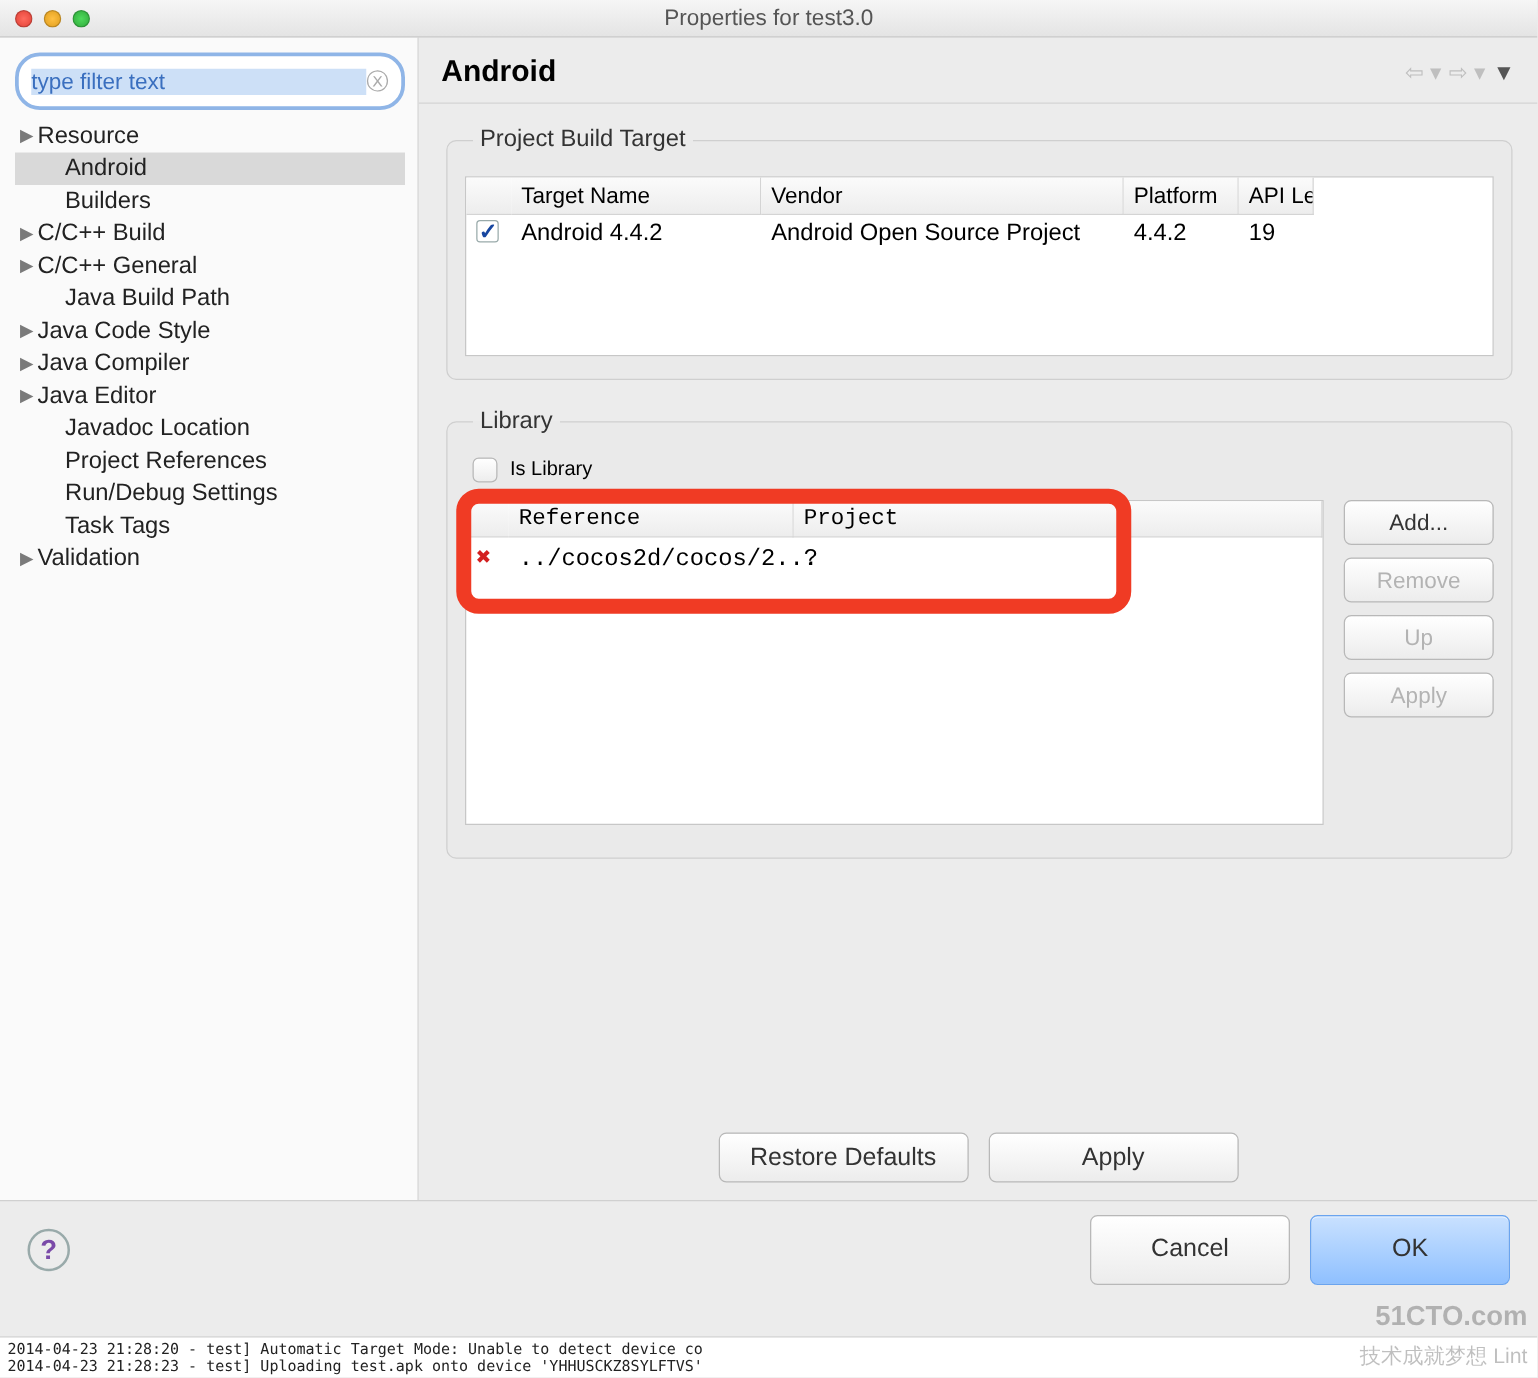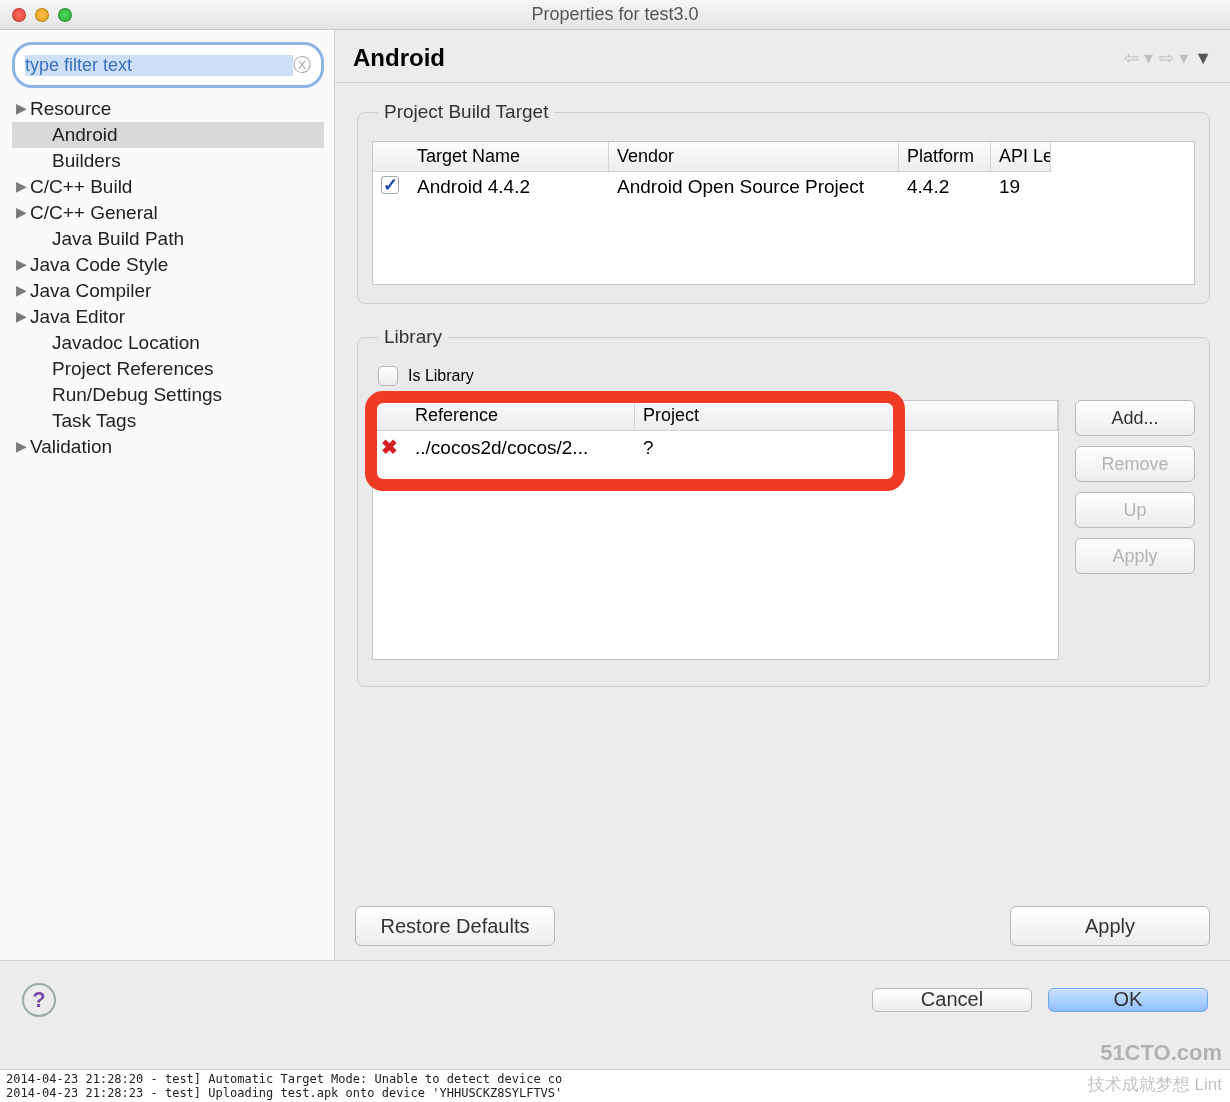--- a/index.html
+++ b/index.html
@@ -125,20 +125,21 @@
   position:absolute; top:-3px; left:1px; font-size:18px;
 }
 
 .islib-row { display:flex; align-items:center; gap:10px; padding: 0 0 14px 6px; }
 .chk { width:20px; height:20px; border:1px solid #b9b9b9; border-radius:5px; background:linear-gradient(#fff,#ededed); }
 
 .lib-body { display:flex; gap:16px; }
 .lib-table {
   flex:1; background:#fff; border:1px solid #c7c7c7; height: 260px;
   position: relative;
+  font-family: Liberation Mono, monospace;
 }
 .lt-head, .lt-row {
   display:grid; grid-template-columns: 34px 228px 1fr;
 }
 .lt-head > div {
   background: linear-gradient(#fbfbfb,#ededed);
   border-right:1px solid #d4d4d4; border-bottom:1px solid #d4d4d4;
   padding: 4px 8px; font-size:18px;
 }
 .lt-head > div:first-child { border-right:none; }
@@ -163,21 +164,21 @@
   border:1px solid #b8b8b8;
   border-radius:6px;
   font-size:18px;
   color:#333;
   display:flex; align-items:center; justify-content:center;
   box-shadow: 0 1px 0 rgba(255,255,255,.6) inset;
 }
 .btn.disabled { color:#b3b3b3; }
 
 .content-footer {
-  display:flex; justify-content:space-between; gap:16px;
+  display:flex; justify-content:center; gap:16px;
   padding: 10px 20px 14px 20px;
 }
 .content-footer .btn { width: 200px; height: 40px; font-size: 20px; }
 
 .dialog-footer {
   height: 78px;
   border-top: 1px solid #d0d0d0;
   background:#ececec;
   display:flex; align-items:center;
   padding: 0 22px;
@@ -186,21 +187,21 @@
   width:34px; height:34px; border-radius:50%;
   border:2px solid #9aa;
   color:#7a4aa8; font-size:22px; font-weight:700;
   display:flex; align-items:center; justify-content:center;
   margin-right:auto;
 }
 .btn.primary {
   background: linear-gradient(#c9e1ff,#8fc0ff);
   border-color:#6aa4ef;
 }
-.dialog-footer .btn { width: 160px; height: 24px; font-size:20px; margin-left: 16px; }
+.dialog-footer .btn { width: 160px; height: 56px; font-size:20px; margin-left: 16px; }
 
 .console {
   position:absolute; left:0; right:0; bottom:0;
   background:#fff;
   font-family: Menlo, Consolas, monospace;
   font-size:12px;
   color:#222;
   padding: 2px 6px;
   white-space: nowrap;
   overflow: hidden;

